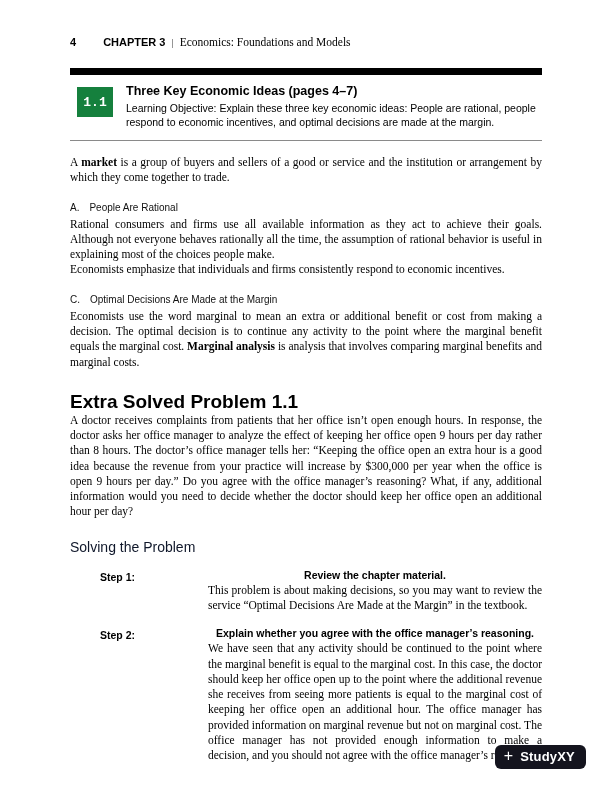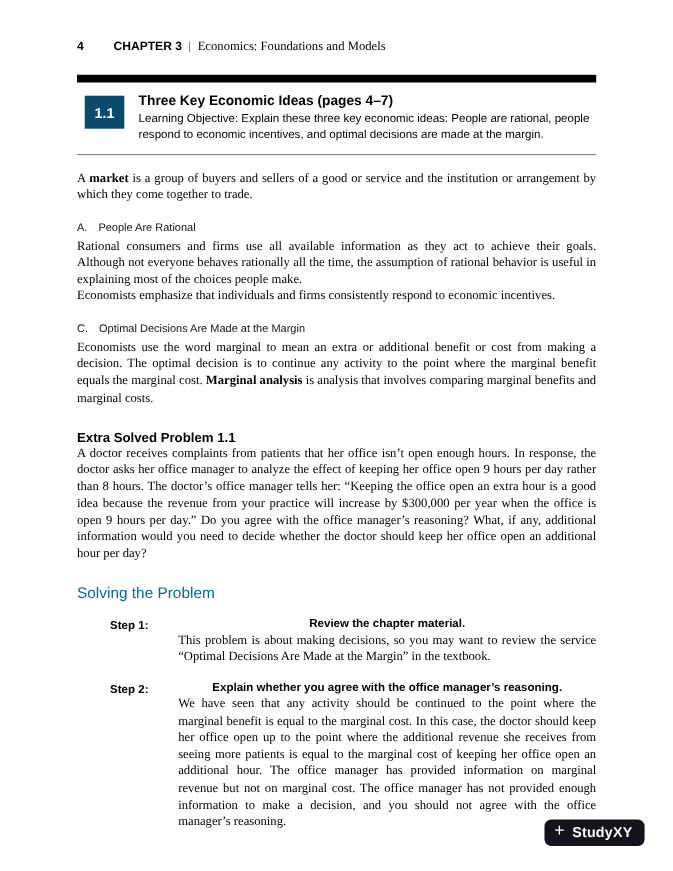--- a/index.html
+++ b/index.html
@@ -30,22 +30,22 @@
   
   .objective-box { margin-bottom: 14px; }
   .obj-topbar { height: 7px; background: #000; }
   .obj-row {
     display: flex; gap: 13px;
     padding: 9px 2px 10px 7px;
     border-bottom: 1px solid #8a8a8a;
   }
   .obj-num {
     flex: 0 0 36px; width: 36px; height: 30px; margin-top: 3px;
-    background: #0c4a6e; color: #fff;
-    font-family: Liberation Sans, sans-serif;
+    background: #15803d; color: #fff;
+    font-family: Liberation Mono, monospace;
     font-weight: bold; font-size: 13px;
     display: flex; align-items: center; justify-content: center;
   }
   .obj-content { flex: 1; }
   .obj-title {
     font-family: "Liberation Sans", sans-serif;
     font-size: 12.5px; font-weight: bold;
     margin-bottom: 3px;
   }
   .obj-body {
@@ -61,40 +61,40 @@
   .sec-heading {
     font-family: "Liberation Sans", sans-serif;
     font-size: 10px; font-weight: normal;
     margin: 16px 0 4px 0;
     color: #111;
   }
   .sec-letter { margin-right: 10px; }
 
   .solved-heading {
     font-family: "Liberation Sans", sans-serif;
-    font-size: 12px; font-weight: bold;
+    font-size: 19px; font-weight: bold;
     margin-top: 21px;
   }
   .solved-subtitle {
     font-family: "Liberation Sans", sans-serif;
     font-size: 13.5px; font-style: italic; font-weight: normal;
     margin-top: 15px;
     color: #111;
   }
   .solved-body { }
 
   .solving-heading {
     font-family: "Liberation Sans", sans-serif;
     font-size: 14px; font-weight: normal;
     margin-top: 19px;
-    color: #0369a1;
+    color: #0f172a;
   }
 
   
-  .step { display: flex; margin: 14px 0 0 30px; }
+  .step { display: flex; margin: 14px 0 0 30px; gap: 46px; }
   .step-label {
     flex: 0 0 62px;
     font-family: "Liberation Sans", sans-serif;
     font-weight: bold; font-size: 10.5px;
     padding-top: 2px;
   }
   .step-content { flex: 1; }
   .step-title {
     font-family: "Liberation Sans", sans-serif;
     font-weight: bold; font-size: 10.5px;

